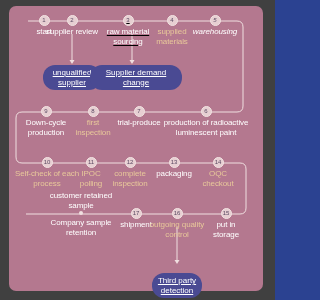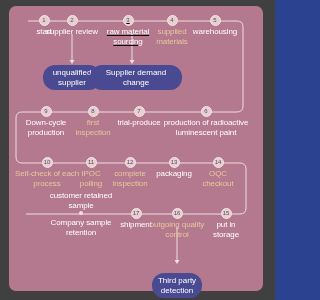--- a/index.html
+++ b/index.html
@@ -61,20 +61,21 @@
   .box {
     position: absolute;
     transform: translate(-50%, 0);
     background: #4a4a93;
     border-radius: 12px;
     color: #ffffff;
     font-size: 8px;
     line-height: 9.5px;
     text-align: center;
     padding: 3px 4px;
+    text-decoration: underline;
   }
 </style>
 </head>
 <body>
 
 <div id="root">
   <div id="panel"></div>
 
   <svg class="lines" viewBox="0 0 275 300">
     <g stroke="#f0dfe0" stroke-width="1" fill="none">
@@ -115,21 +116,21 @@
     <div class="lbl">supplier review</div>
   </div>
   <div class="node" style="left:128px; top:15px; width:62px;text-decoration:underline;">
     <div class="circ">3</div>
     <div class="lbl">raw material sourcing</div>
   </div>
   <div class="node" style="left:172px; top:15px; width:50px;">
     <div class="circ">4</div>
     <div class="lbl gold">supplied materials</div>
   </div>
-  <div class="node" style="left:215px; top:15px; width:58px;">
+  <div class="node" style="left:215px; top:15px; width:58px;font-style:italic;">
     <div class="circ">5</div>
     <div class="lbl">warehousing</div>
   </div>
 
   <div class="box" style="left:72px; top:65px; width:58px;">
     <span>unqualified supplier</span>
   </div>
   <div class="box" style="left:136px; top:65px; width:92px;">
     <span>Supplier demand change</span>
   </div>

